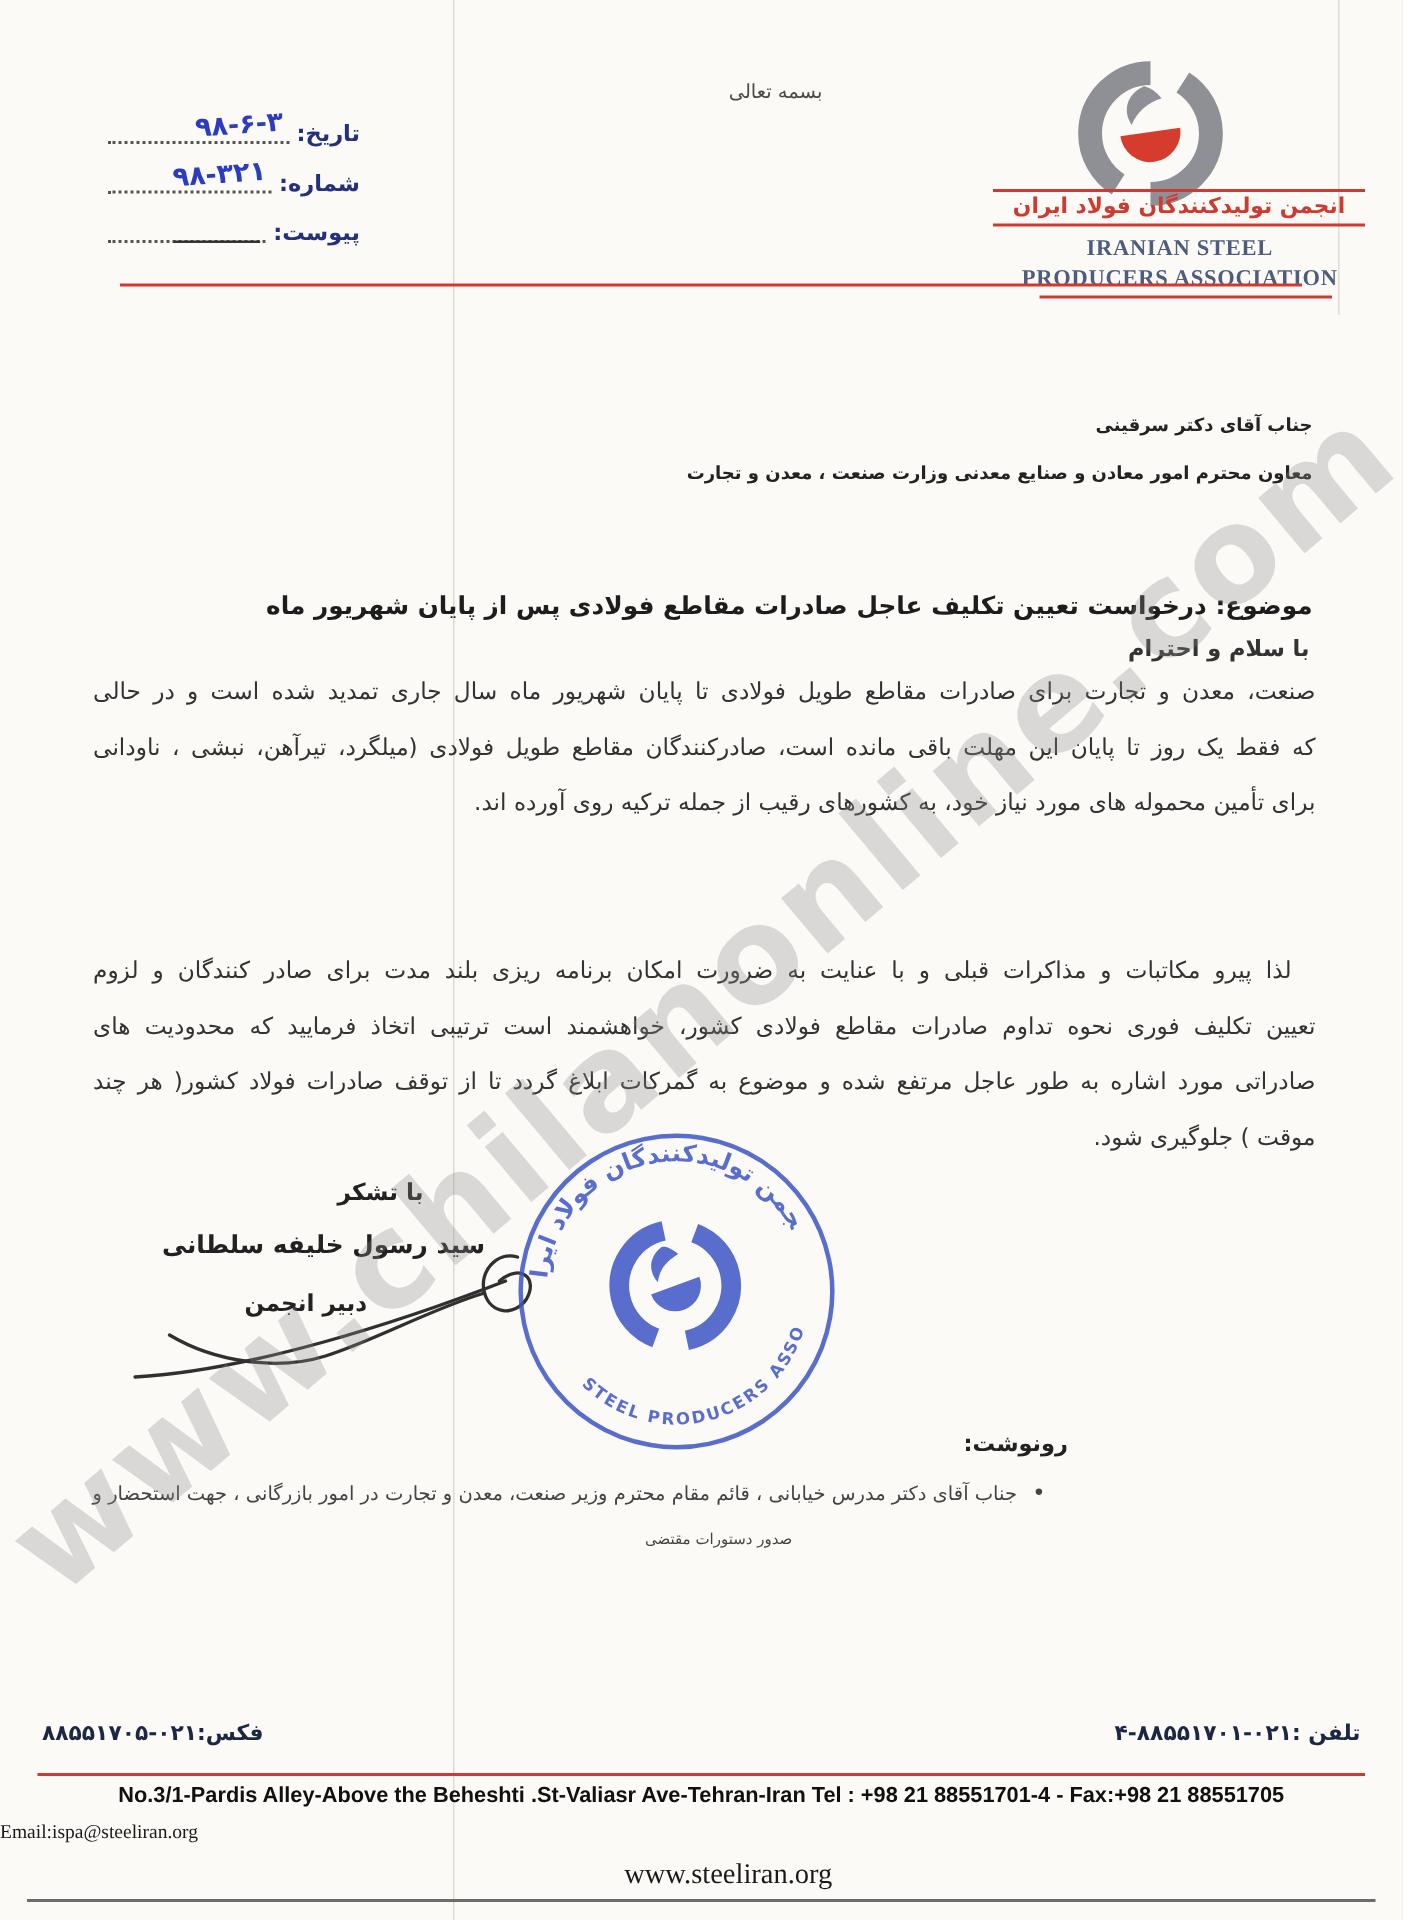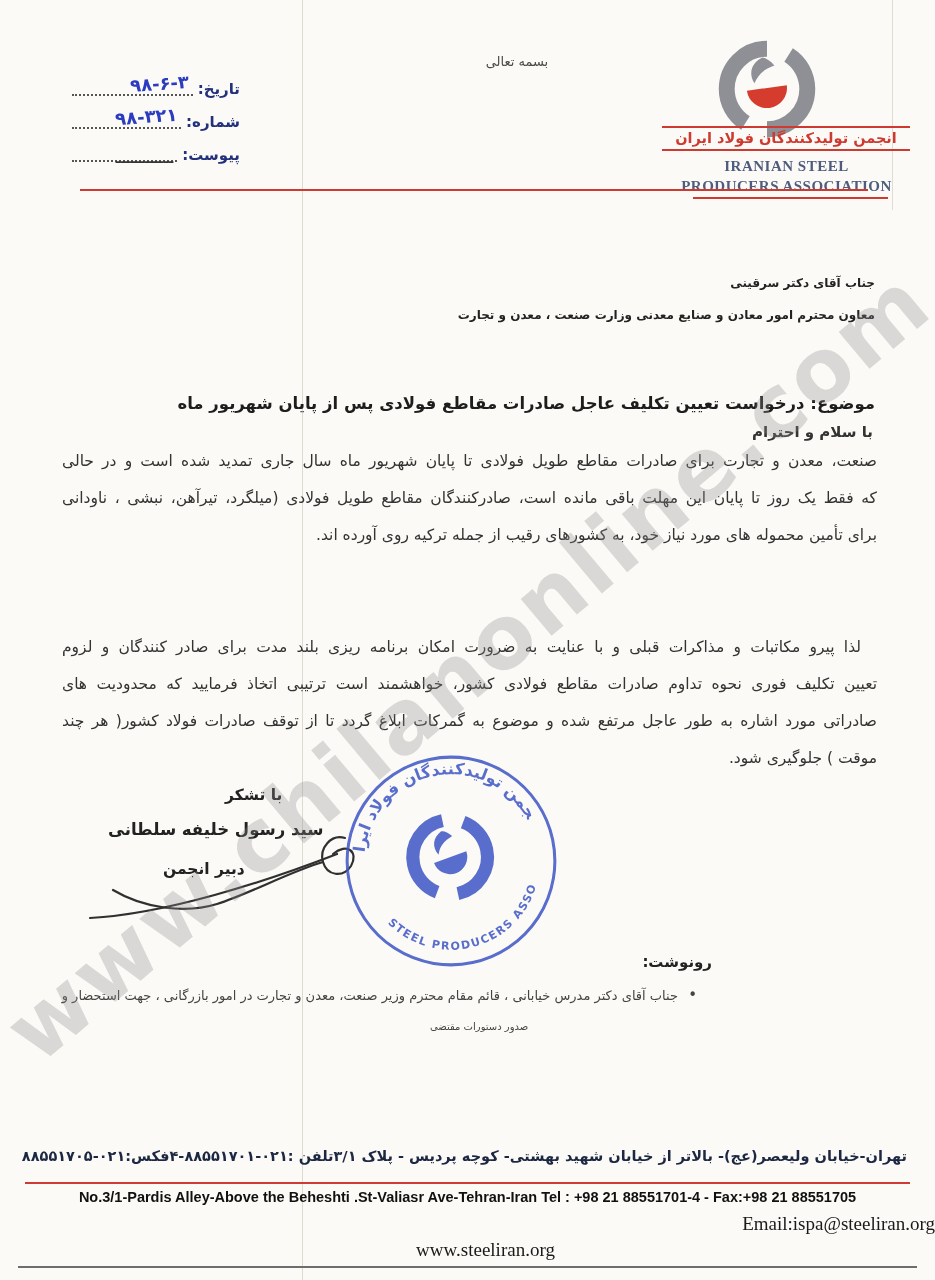--- a/index.html
+++ b/index.html
@@ -85,22 +85,22 @@
   .cc-line2 { left:430px; top:1021px; font-size:10px; color:#444; z-index:2; }
 
   
   .footer-fa { left:28px; right:28px; top:1148px; display:flex; direction:rtl;
                justify-content:space-between; font-size:14.5px; font-weight:bold;
                color:#1c2742; z-index:2; white-space:nowrap; }
   .footer-rule-red { left:25px; right:25px; top:1182px; height:2px; background:#cf3a35; z-index:2; }
   .footer-en { left:0; right:0; top:1189px; text-align:center;
                font-family:"Liberation Sans", sans-serif; font-weight:bold;
                font-size:14.5px; color:#101010; z-index:2; }
-  .footer-email { left:0; right:0; top:1213px; text-align:right;
-                  font-family:"Liberation Serif", serif; font-size:19px; color:#1a1a1a; z-index:2; }
+  .footer-email { left:0; right:0; top:1213px; text-align:left;
+                  font-family:"Liberation Serif", serif; font-size:13px; color:#1a1a1a; z-index:2; }
   .footer-site  { left:0; right:0; top:1239px; text-align:center;
                   font-family:"Liberation Serif", serif; font-size:19px; color:#1a1a1a; z-index:2;padding-left:36px; }
   .footer-rule-gray { left:18px; right:18px; top:1266px; height:2px; background:#6d6d6d; z-index:2; }
 </style>
 </head>
 <body>
 
 <div class="page">
 
   <div class="fold-v"></div>
@@ -195,21 +195,20 @@
   </svg>
 
   <div class="abs cc-label rtl">رونوشت:</div>
   <div class="abs cc-line1 rtl">
     <span class="bullet">•</span>
     <span>جناب آقای دکتر مدرس خیابانی ، قائم مقام محترم وزیر صنعت، معدن و تجارت در امور بازرگانی ، جهت استحضار و</span>
   </div>
   <div class="abs cc-line2 rtl">صدور دستورات مقتضی</div>
 
   <div class="abs footer-fa">
-    <span>تهران-خیابان ولیعصر(عج)- بالاتر از خیابان شهید بهشتی- کوچه پردیس - پلاک ۳/۱</span>
     <span>تلفن :۰۲۱-۸۸۵۵۱۷۰۱-۴</span>
     <span>فکس:۰۲۱-۸۸۵۵۱۷۰۵</span>
   </div>
   <div class="abs footer-rule-red"></div>
   <div class="abs footer-en">No.3/1-Pardis Alley-Above the Beheshti .St-Valiasr Ave-Tehran-Iran Tel : +98 21 88551701-4 - Fax:+98 21 88551705</div>
   <div class="abs footer-email">Email:ispa@steeliran.org</div>
   <div class="abs footer-site">www.steeliran.org</div>
   <div class="abs footer-rule-gray"></div>
 
 </div>

